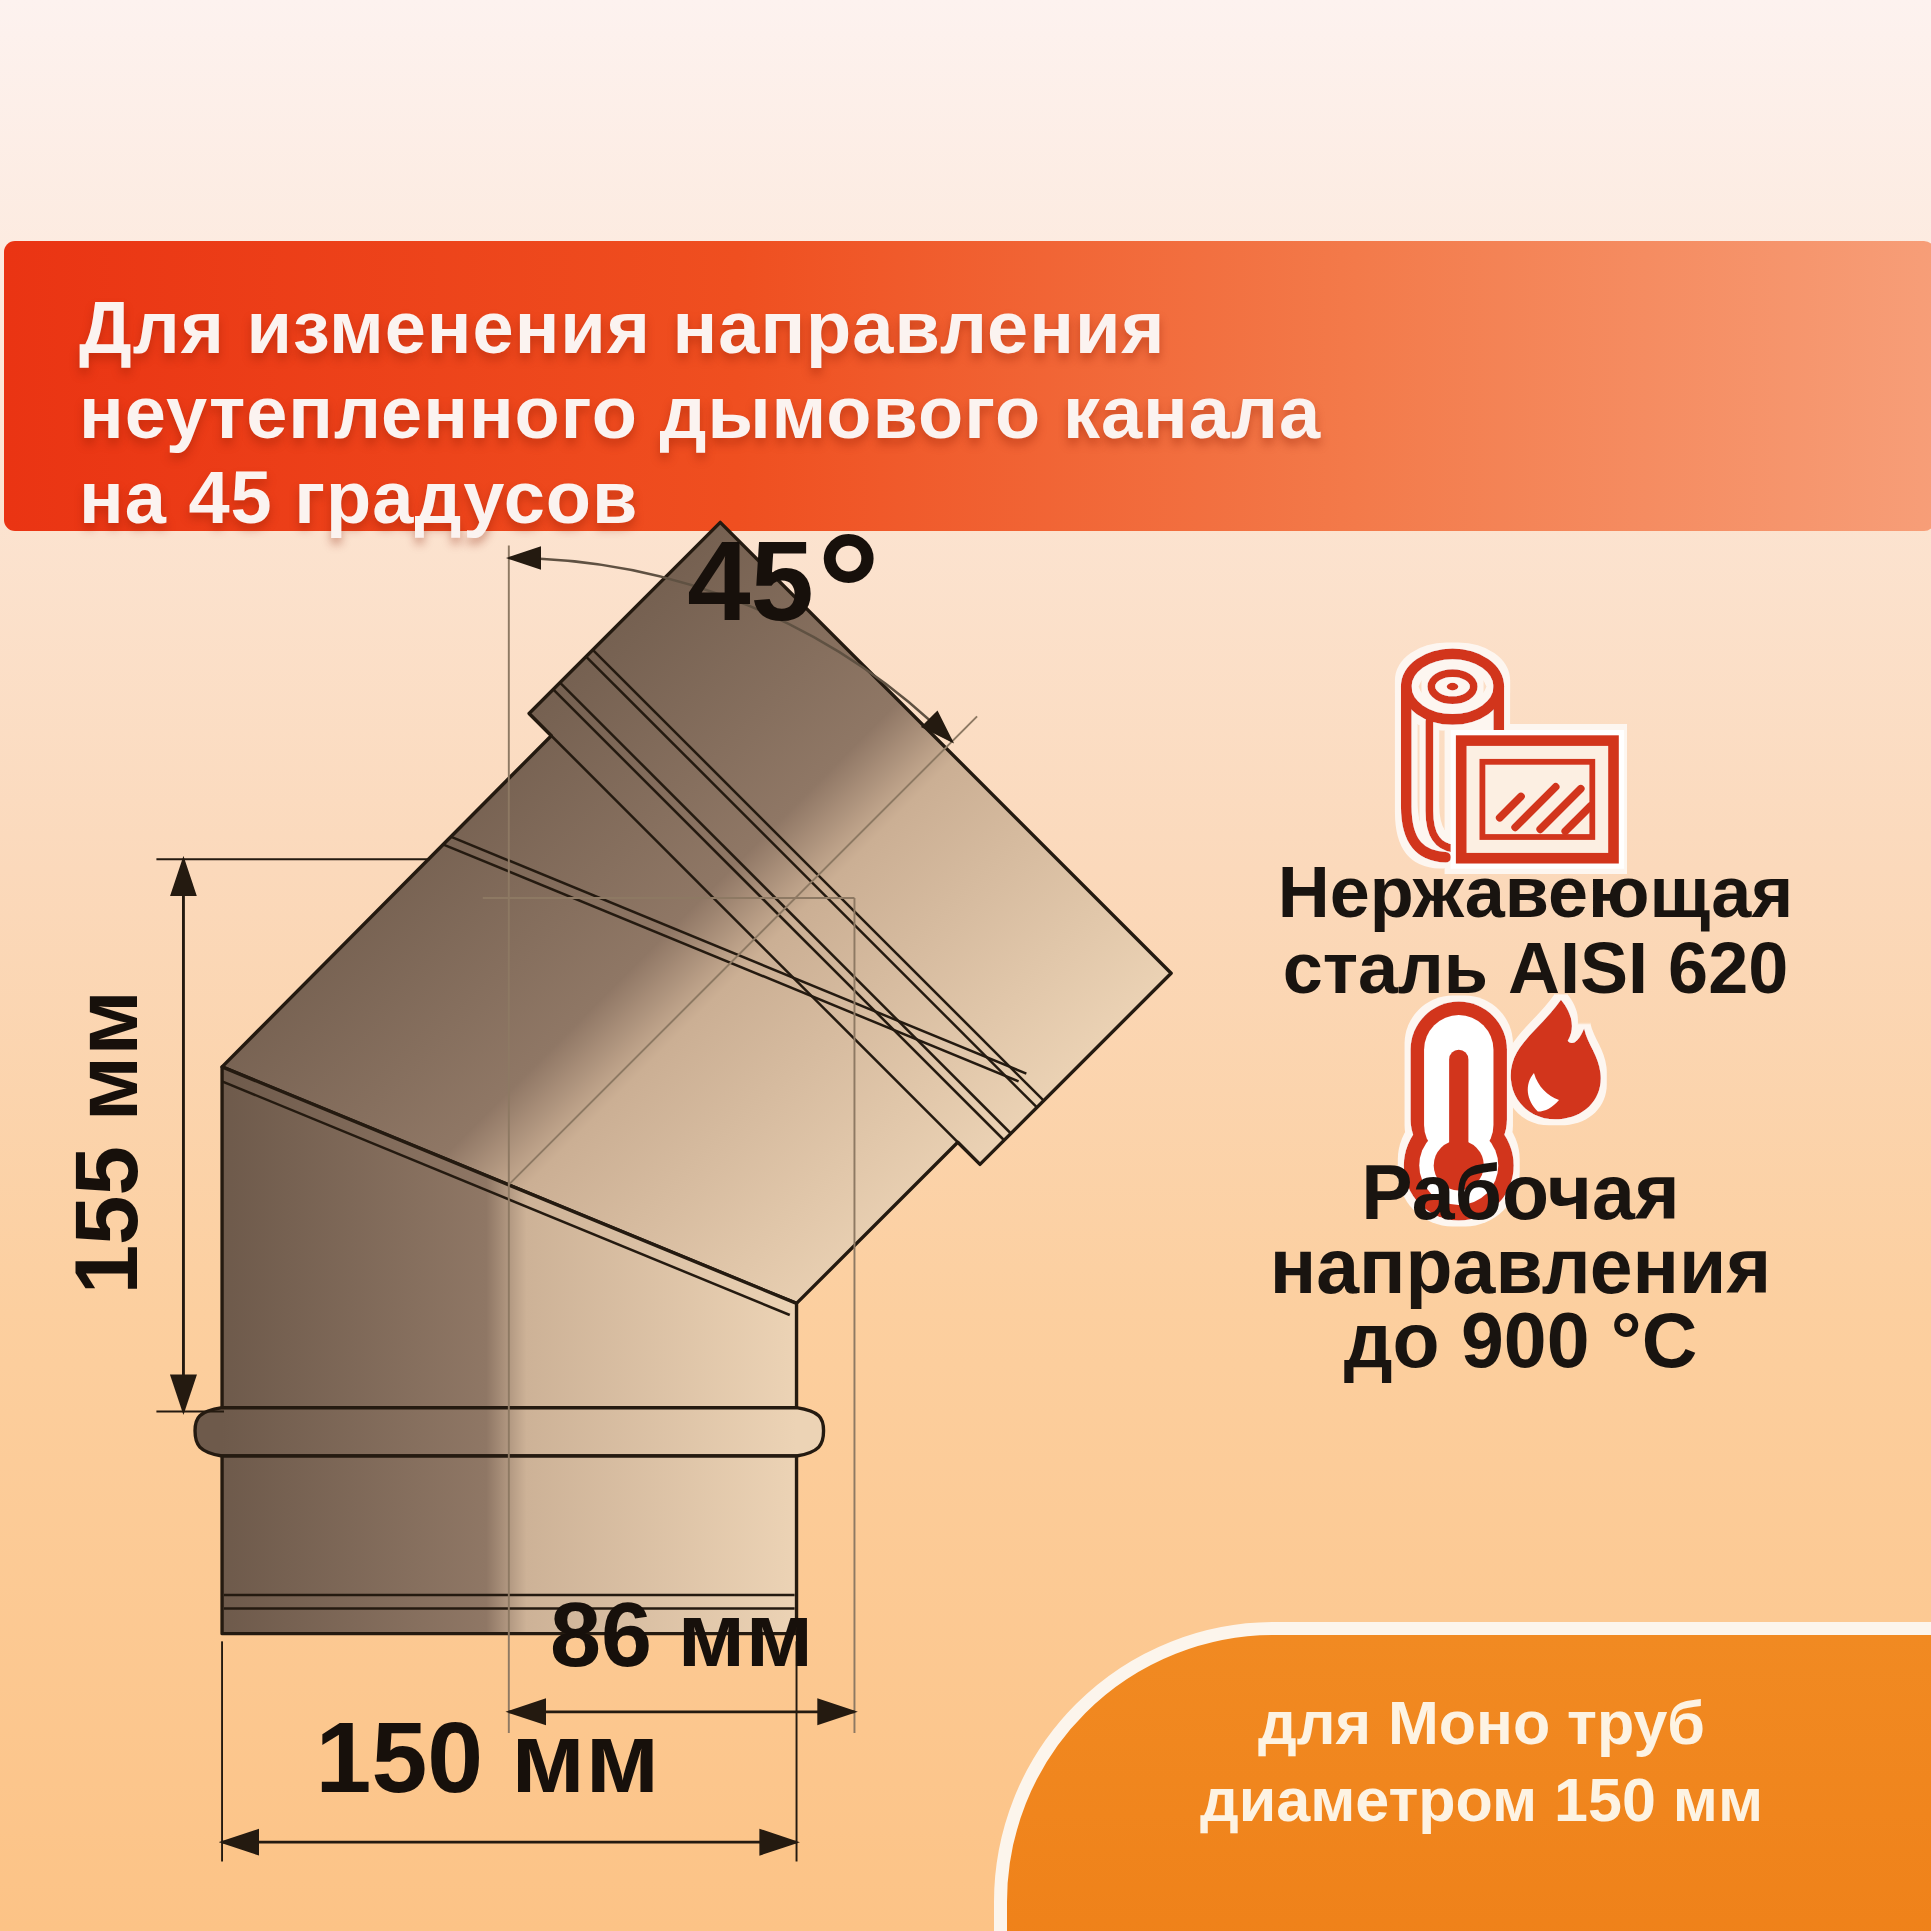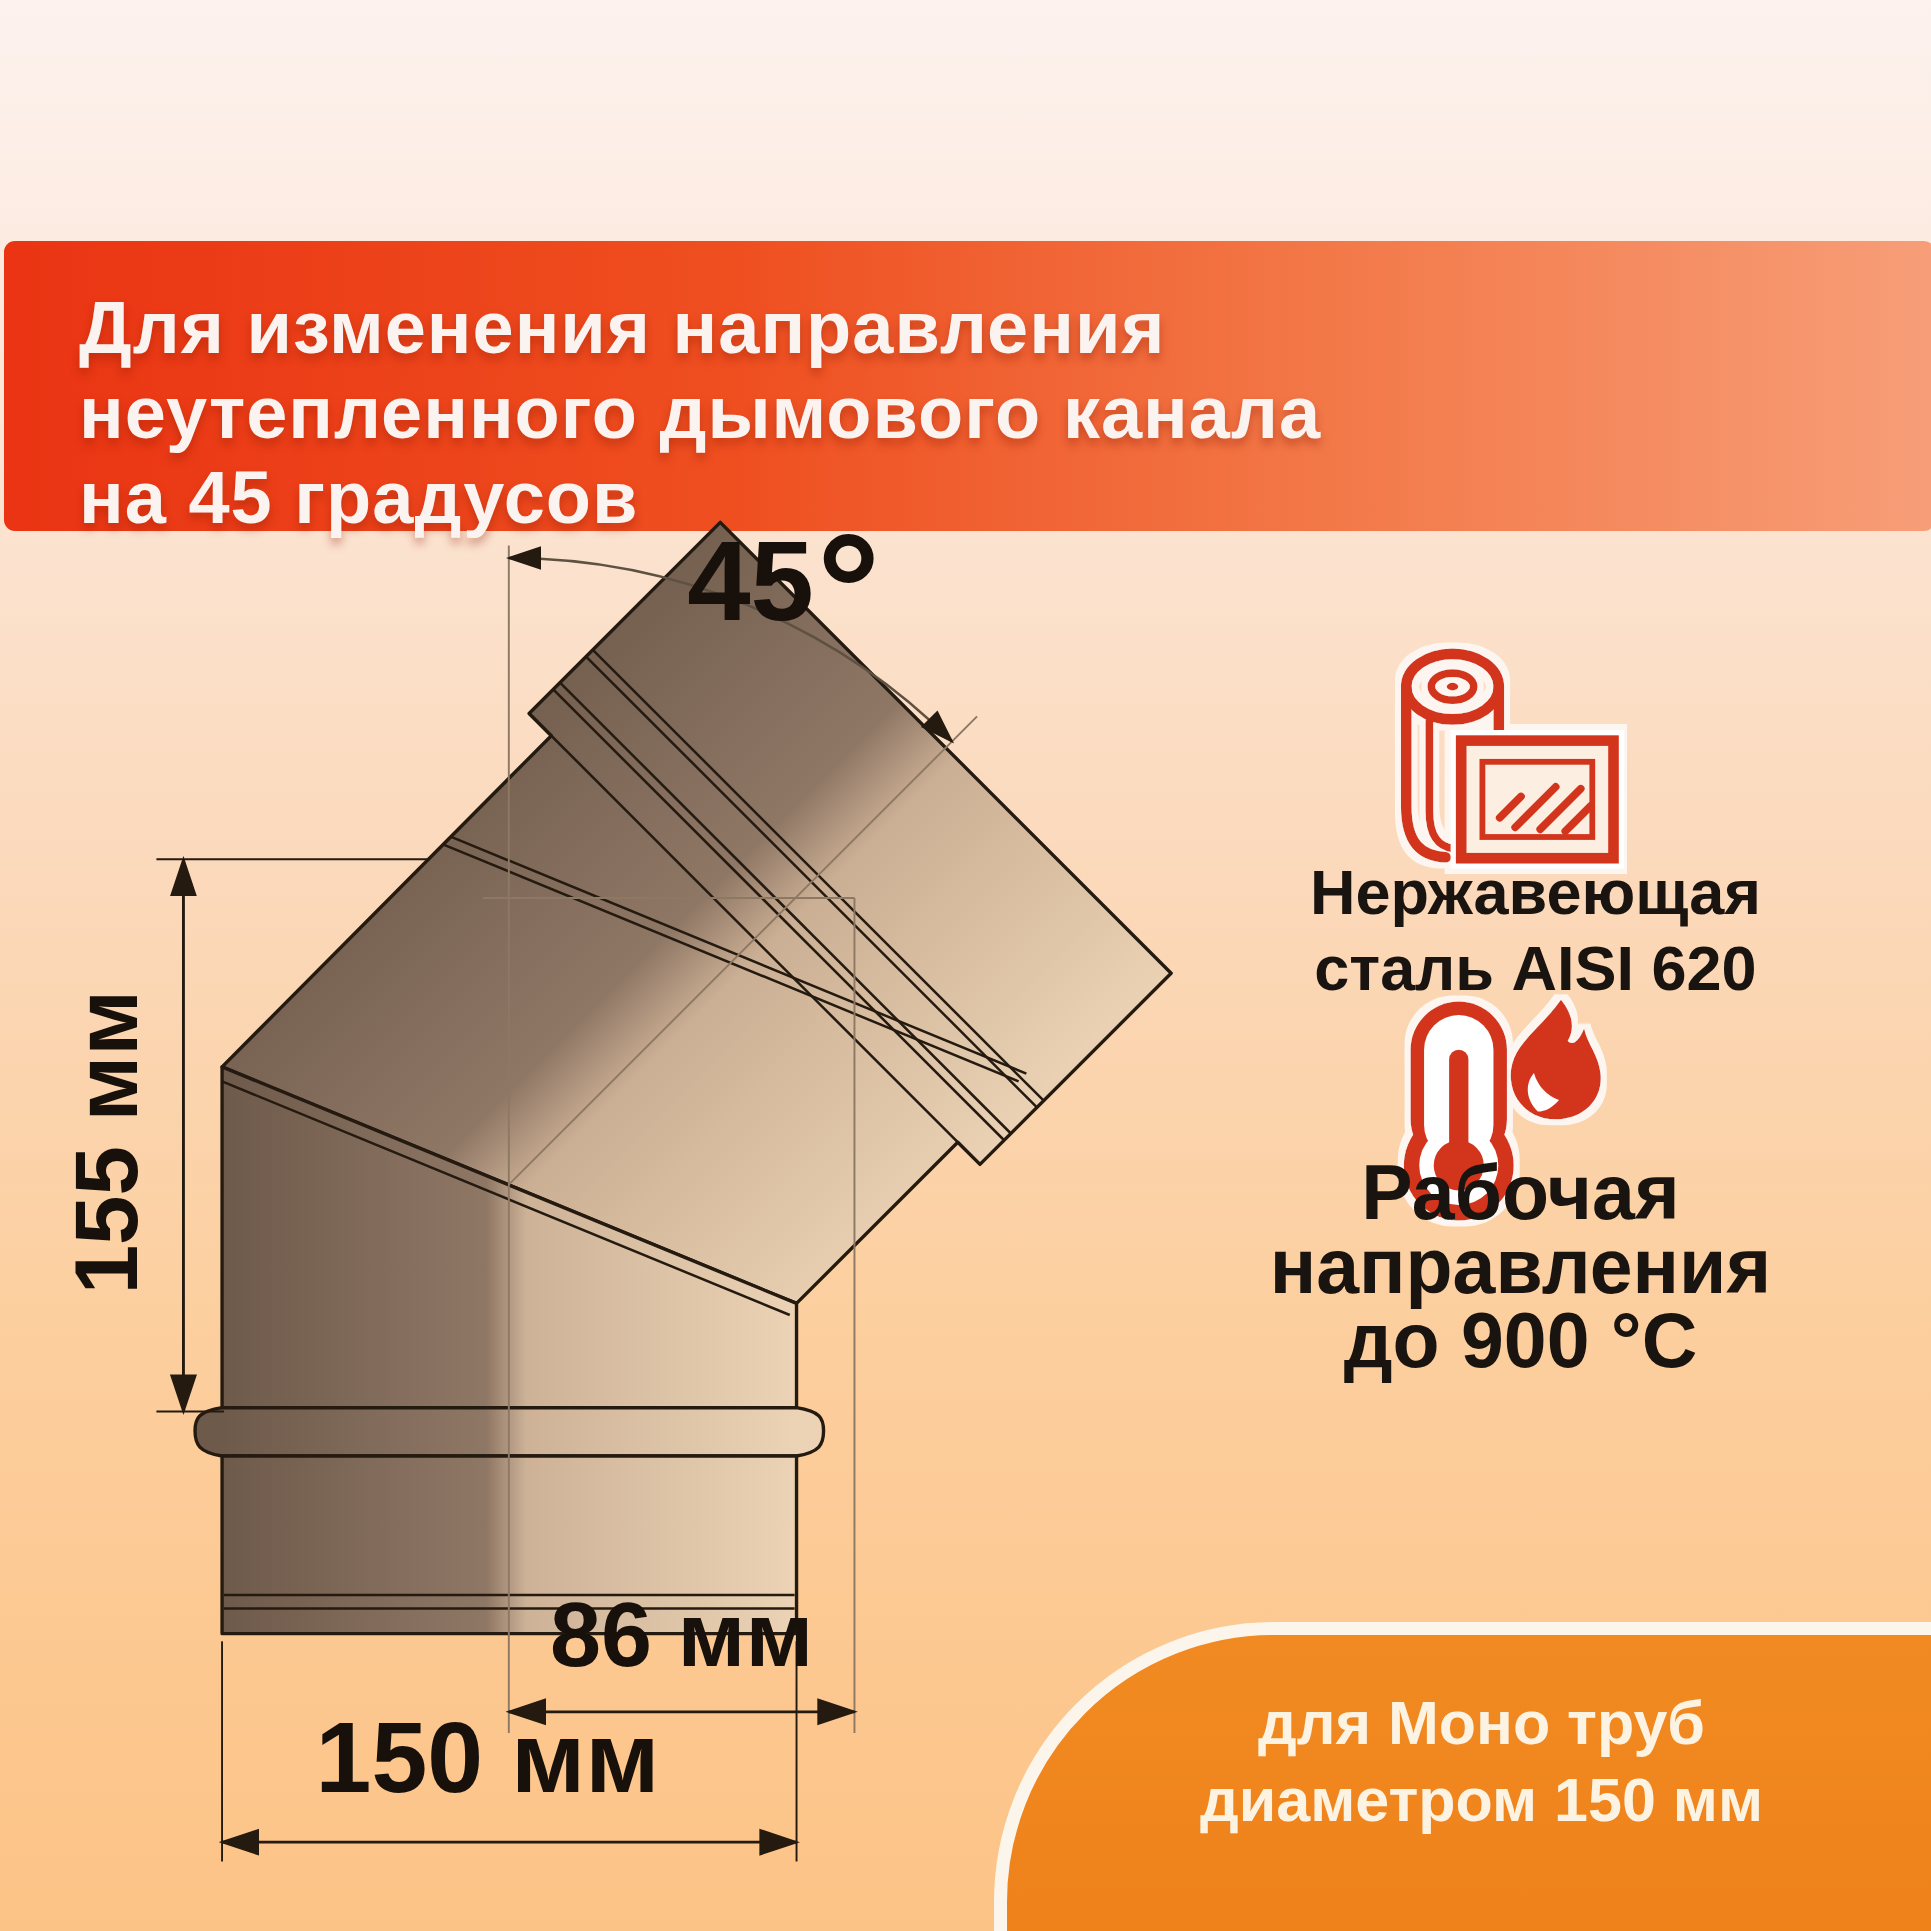--- a/index.html
+++ b/index.html
@@ -12,21 +12,21 @@
   .band{
     position:absolute;left:4px;top:241px;width:1931px;height:290px;
     background:linear-gradient(90deg,#ea3413 0%,#ef4f20 38%,#f37a4a 70%,#f79e78 100%);
     color:#fbf3f0;
     border-radius:11px;
   }
   .band-inner{padding:44px 0 0 75px;font-weight:bold;font-size:74px;line-height:85px;
     text-shadow:0 5.8px 9.7px rgba(140,25,0,.38);letter-spacing:1px;}
   
   .feature-text{position:absolute;text-align:center;font-weight:bold;color:#191410;}
-  .ft1{left:1207px;top:854px;width:657px;font-size:63px;line-height:76px;text-align:center;}
+  .ft1{left:1207px;top:854px;width:657px;font-size:72px;line-height:76px;text-align:center;}
   .ft2{left:1202px;top:1155px;width:637px;font-size:77px;line-height:74px;}
   .icon-box{position:absolute;}
   
   .badge{
     position:absolute;left:994px;top:1622px;width:975px;height:348px;
     background:linear-gradient(180deg,#f18a22 0%,#ef8119 100%);
     border:13.5px solid #fcf5ec;border-top-left-radius:280px;
     box-sizing:border-box;color:#fdf3e3;
   }
   .badge-text{margin-top:50px;text-align:center;font-weight:bold;font-size:61px;line-height:77px;}

